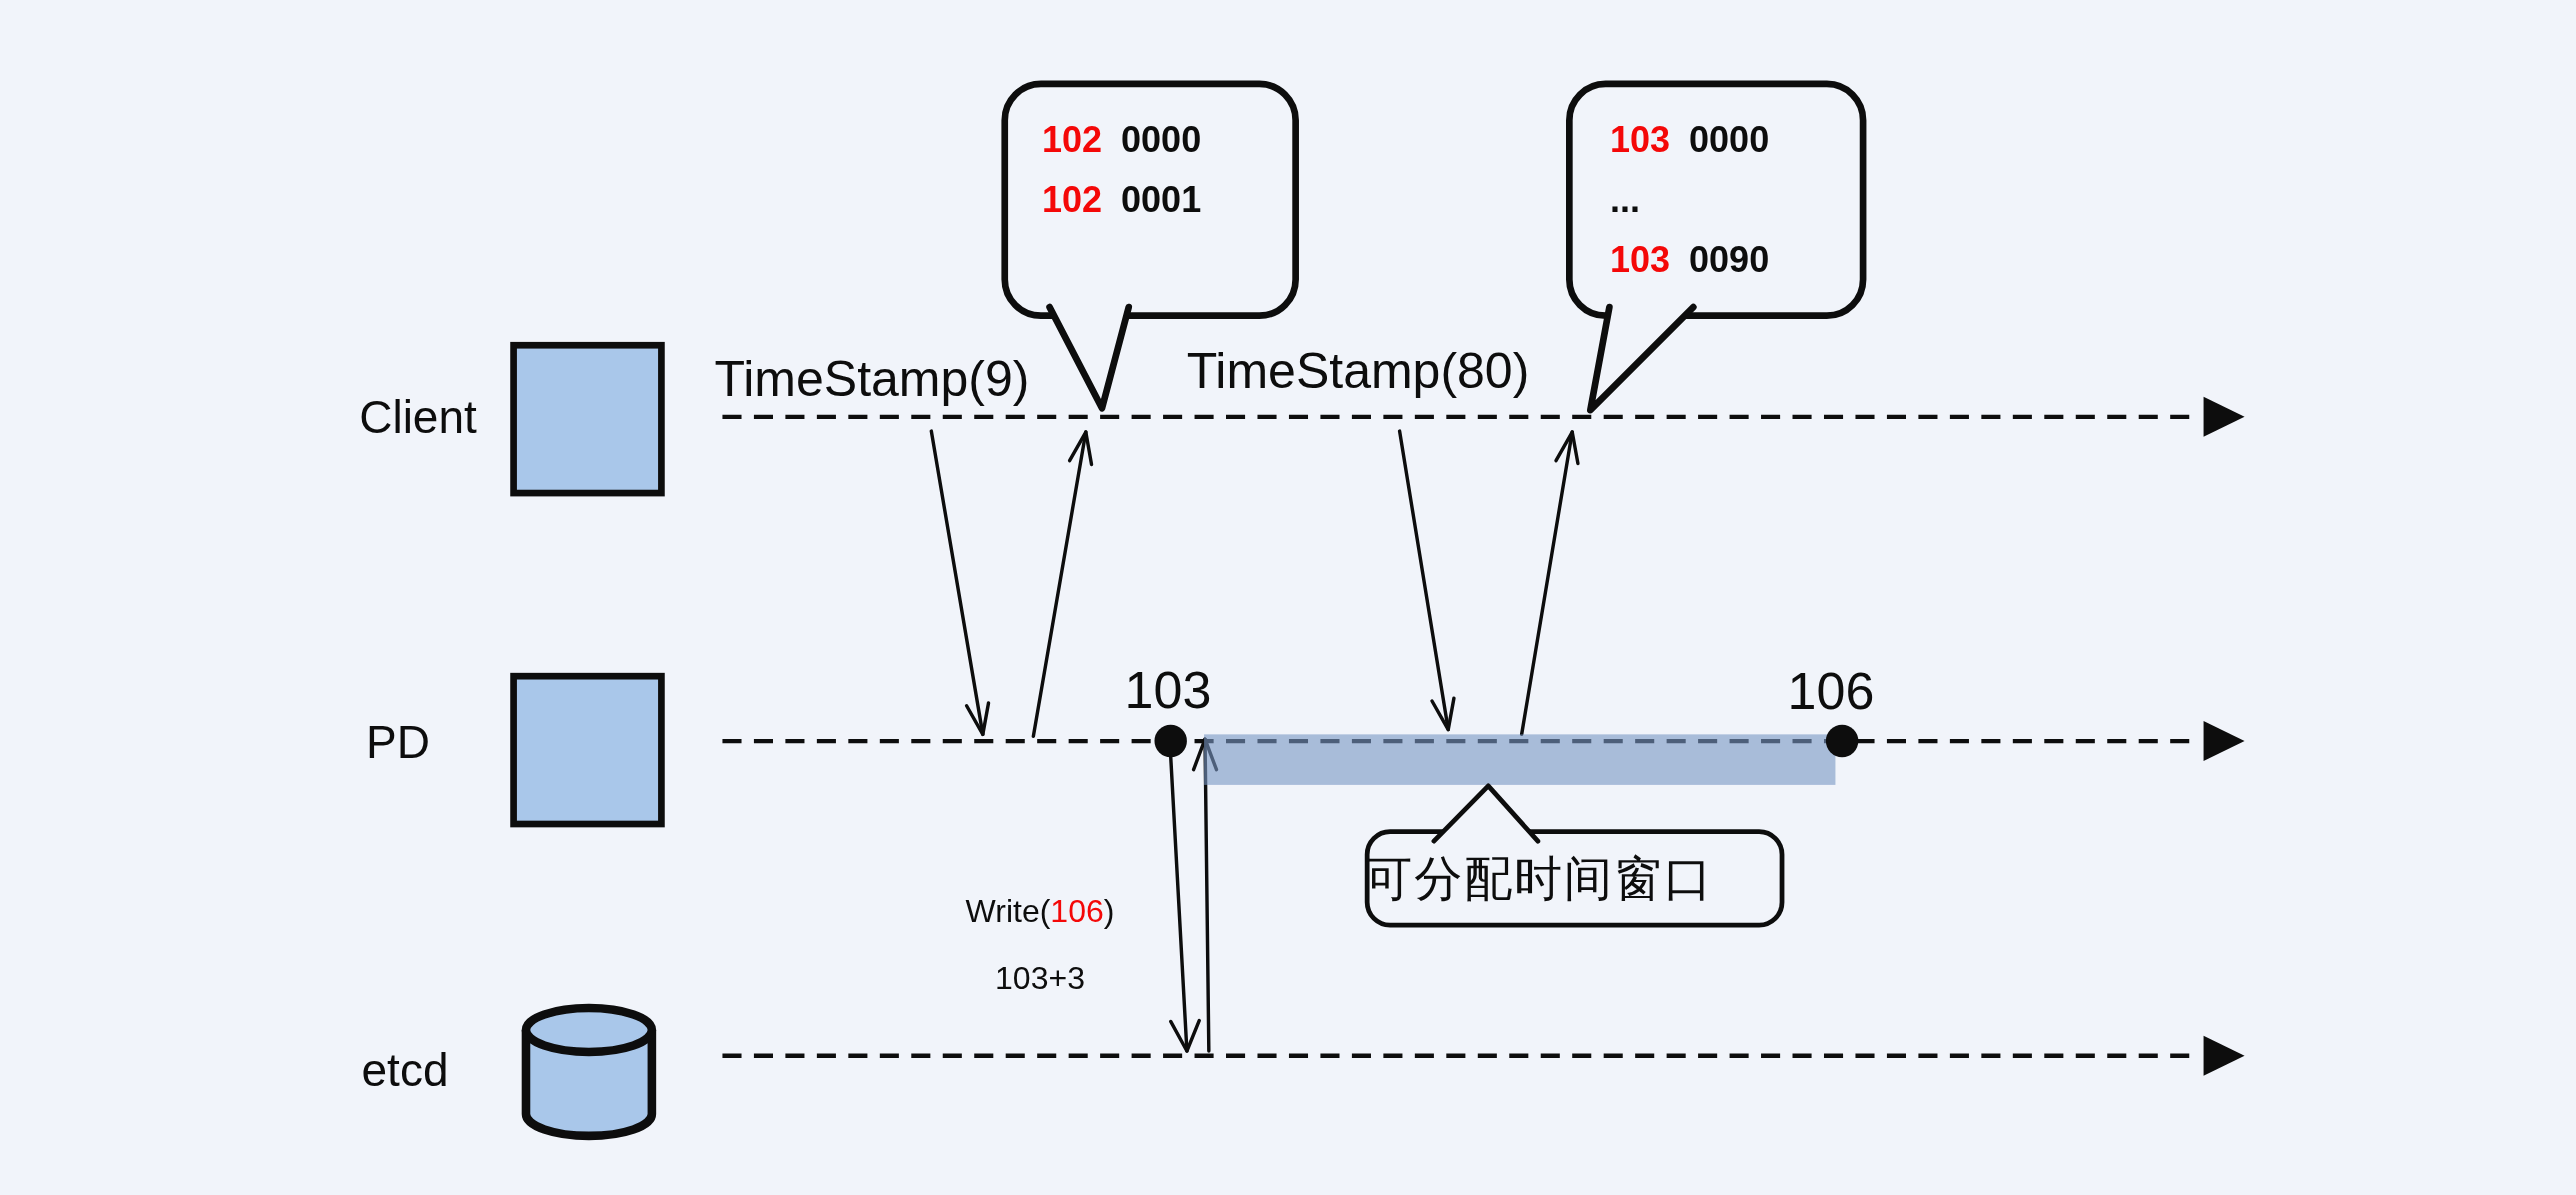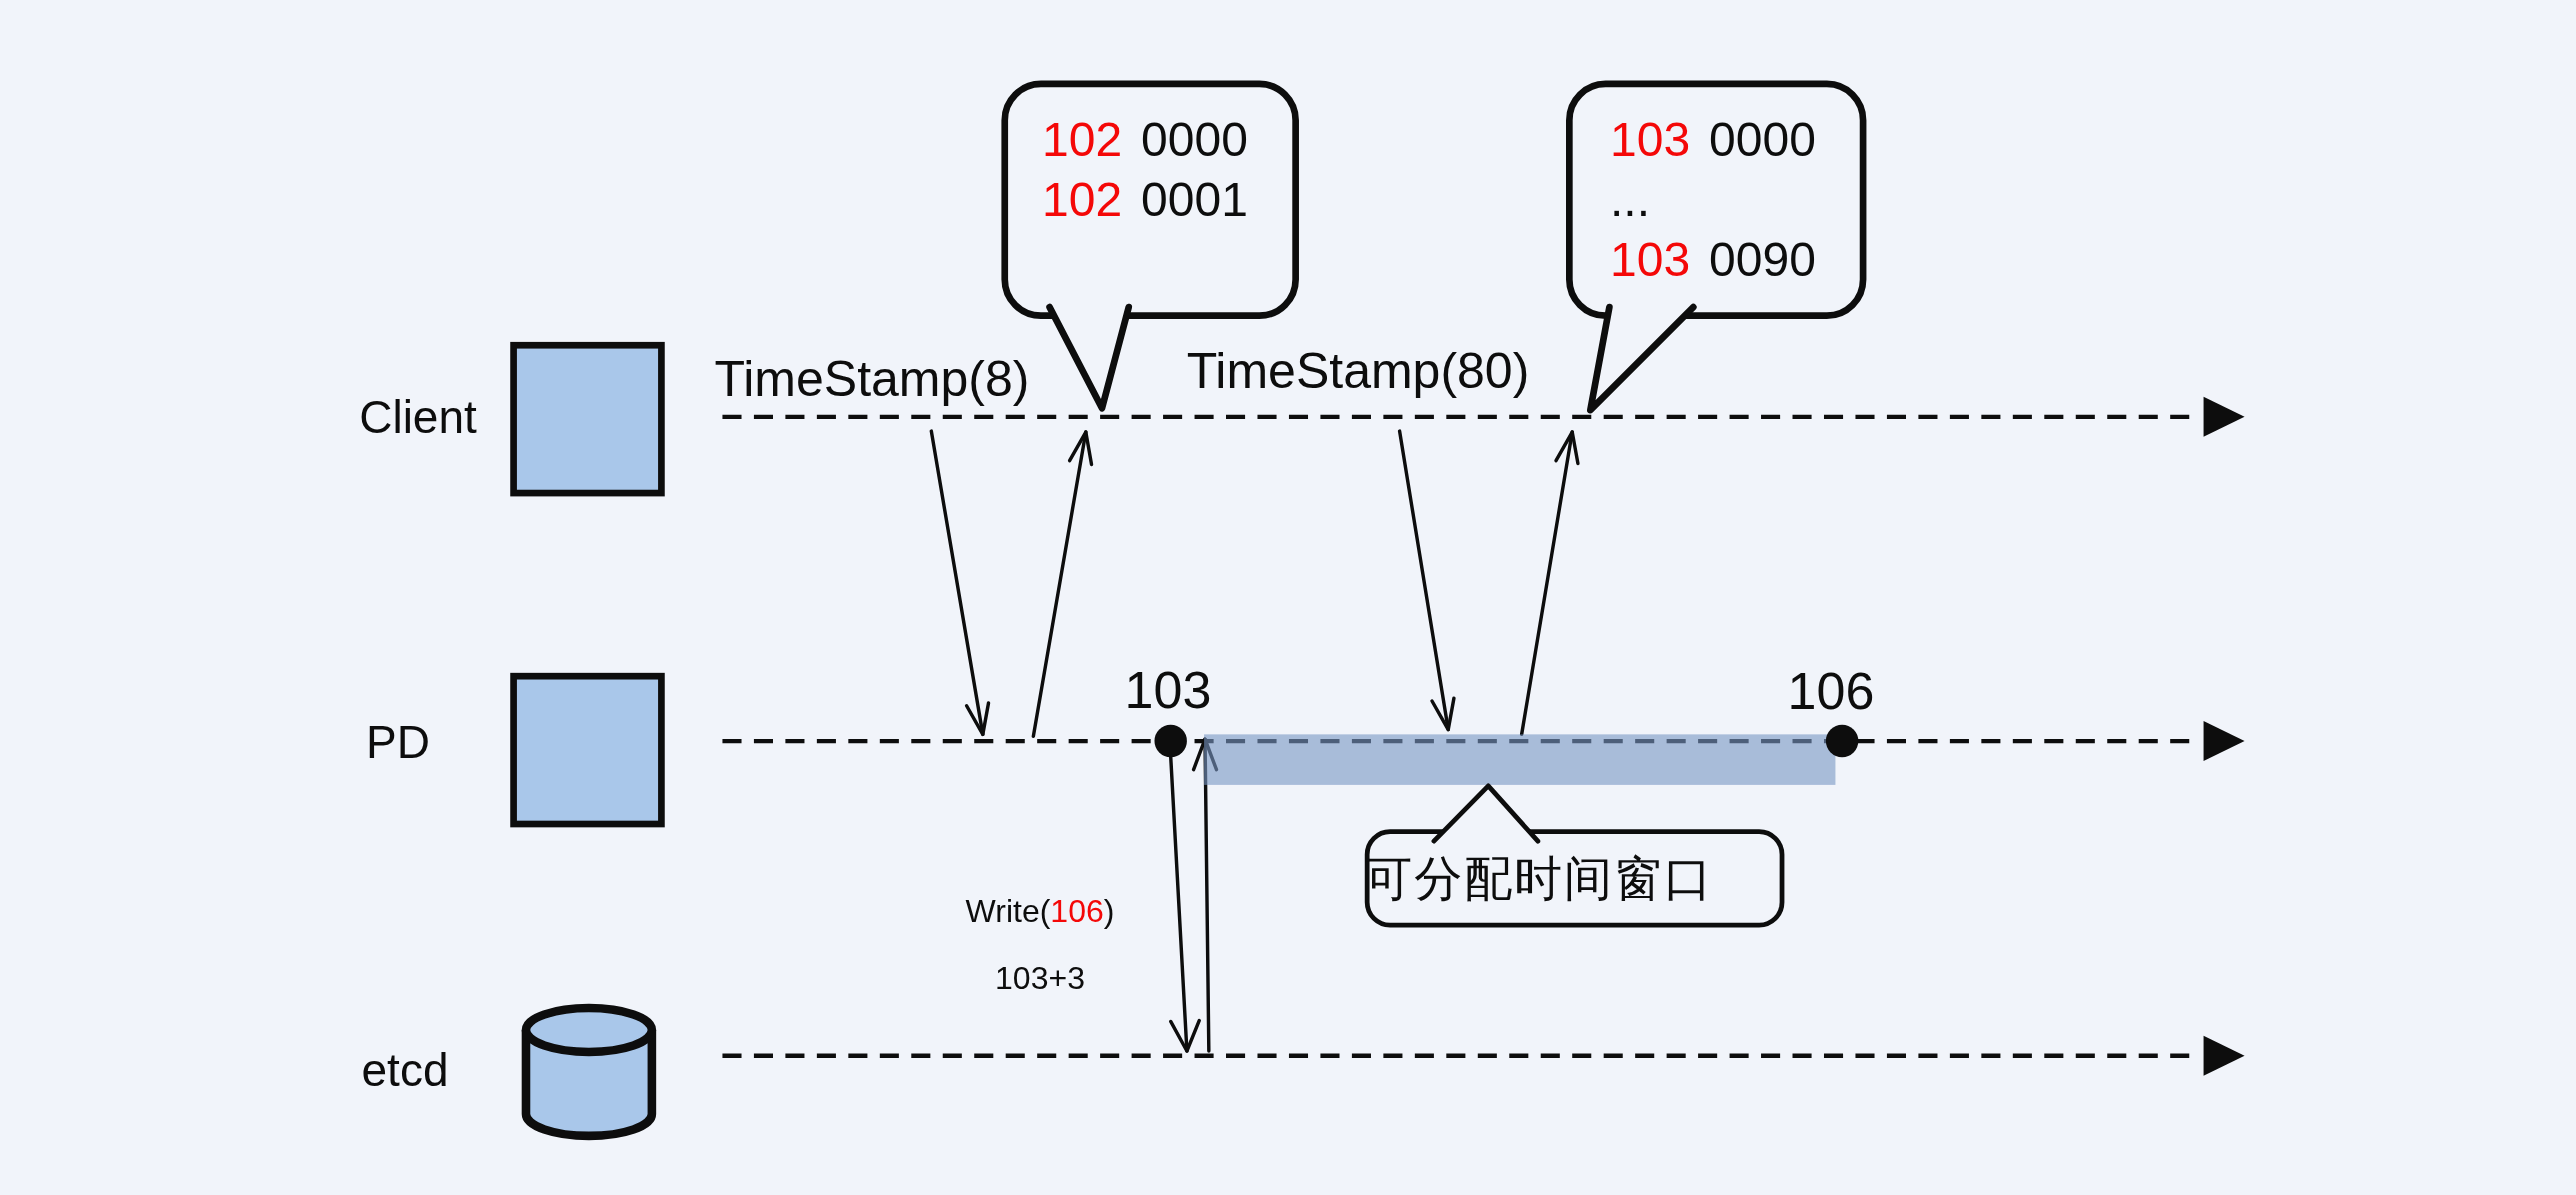--- a/index.html
+++ b/index.html
@@ -32,21 +32,21 @@
   .callout{fill:var(--background);stroke:var(--stroke);stroke-width:5;stroke-linejoin:round;stroke-linecap:round;}
 
   
   .txt{position:absolute;transform:translate(-50%,-50%);white-space:nowrap;line-height:1;}
   .lane-label{font-size:46px;}
   .annot{font-size:50px;}
   .pt-label{font-size:52px;}
   .write{font-size:32px;}
   .window-label{font-size:48px;letter-spacing:1.9px;}
   .red{color:var(--accent-red);}
-  .bubble-text{position:absolute;font-size:48px;line-height:60px;white-space:nowrap;}
+  .bubble-text{position:absolute;font-size:36px;line-height:60px;white-space:nowrap;font-weight:bold;}
   .b-row .red:not(:empty){margin-right:19px;}
 </style>
 </head>
 <body>
 
 <div id="canvas">
 
   <svg width="2576" height="1195" viewBox="0 0 2700 1253">
 
     <g>
@@ -114,21 +114,21 @@
     <g>
       <rect class="callout" x="1433" y="872" width="435" height="98" rx="24"></rect>
       <path class="callout" d="M1503 882 L1560 824 L1612 882"></path>
     </g>
   </svg>
 
   <div class="txt lane-label" style="left:418px;top:417px;text-align:center;">Client</div>
   <div class="txt lane-label" style="left:398px;top:742px;">PD</div>
   <div class="txt lane-label" style="left:405px;top:1070px;">etcd</div>
 
-  <div class="txt annot" style="left:872px;top:379px;">TimeStamp(8)</div>
+  <div class="txt annot" style="left:872px;top:379px;">TimeStamp(9)</div>
   <div class="txt annot" style="left:1358px;top:371px;">TimeStamp(80)</div>
 
   <div class="txt pt-label" style="left:1168px;top:690px;">103</div>
   <div class="txt pt-label" style="left:1831px;top:691px;">106</div>
 
   <div class="txt write" style="left:1040px;top:911px;"><span>Write(</span><span class="red">106</span><span>)</span></div>
   <div class="txt write" style="left:1040px;top:978px;">103+3</div>
 
   <div class="txt window-label" style="left:1539px;top:879px;">可分配时间窗口</div>
 

